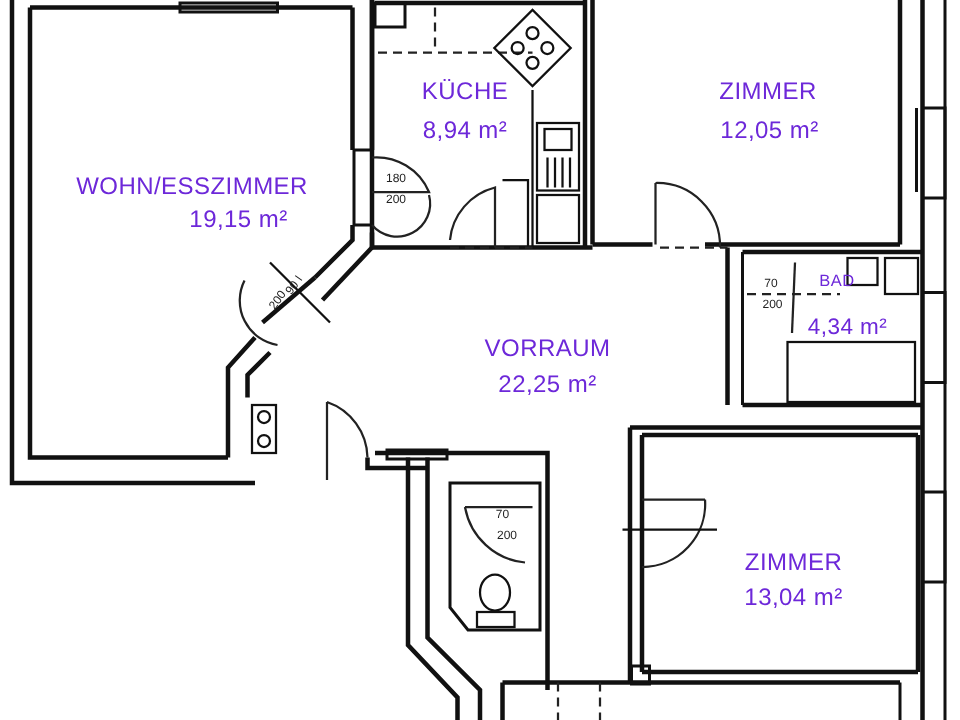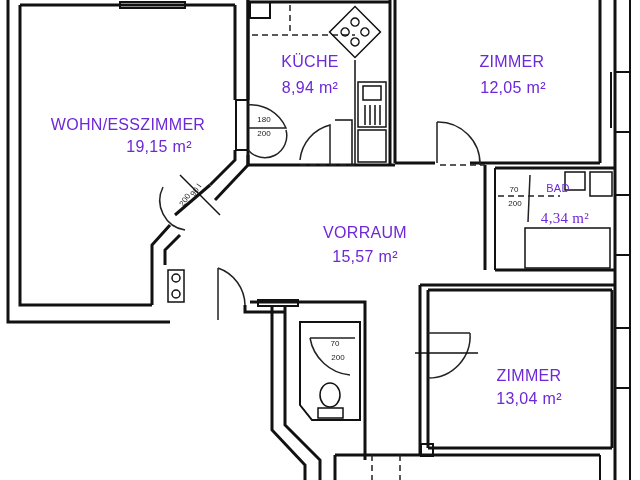--- a/index.html
+++ b/index.html
@@ -135,26 +135,26 @@
   <div class="lbl area" style="left:310px;top:88px;">8,94 m²</div>
 </div>
 
 <div class="room">
   <div class="lbl" style="left:512px;top:62px;">ZIMMER</div>
   <div class="lbl area" style="left:513px;top:88px;text-align:right;">12,05 m²</div>
 </div>
 
 <div class="room">
   <div class="lbl" style="left:558px;top:188px;font-size:11px;">BAD</div>
-  <div class="lbl area" style="left:565px;top:218px;font-size:15px;font-family:Liberation Serif, serif;">4,34 m²</div>
+  <div class="lbl area" style="left:565px;top:218px;font-size:15px;">4,34 m²</div>
 </div>
 
 <div class="room">
   <div class="lbl" style="left:365px;top:233px;">VORRAUM</div>
-  <div class="lbl area" style="left:365px;top:257px;">15,57 m²</div>
+  <div class="lbl area" style="left:365px;top:257px;">22,25 m²</div>
 </div>
 
 <div class="room">
   <div class="lbl" style="left:529px;top:376px;">ZIMMER</div>
   <div class="lbl area" style="left:529px;top:399px;">13,04 m²</div>
 </div>
 
 <div class="dim" style="left:264px;top:119px;">180</div>
 <div class="dim" style="left:264px;top:133px;">200</div>
 <div class="dim" style="left:196px;top:190px;transform:translate(-50%,-50%) rotate(-55deg);">90 I</div>

